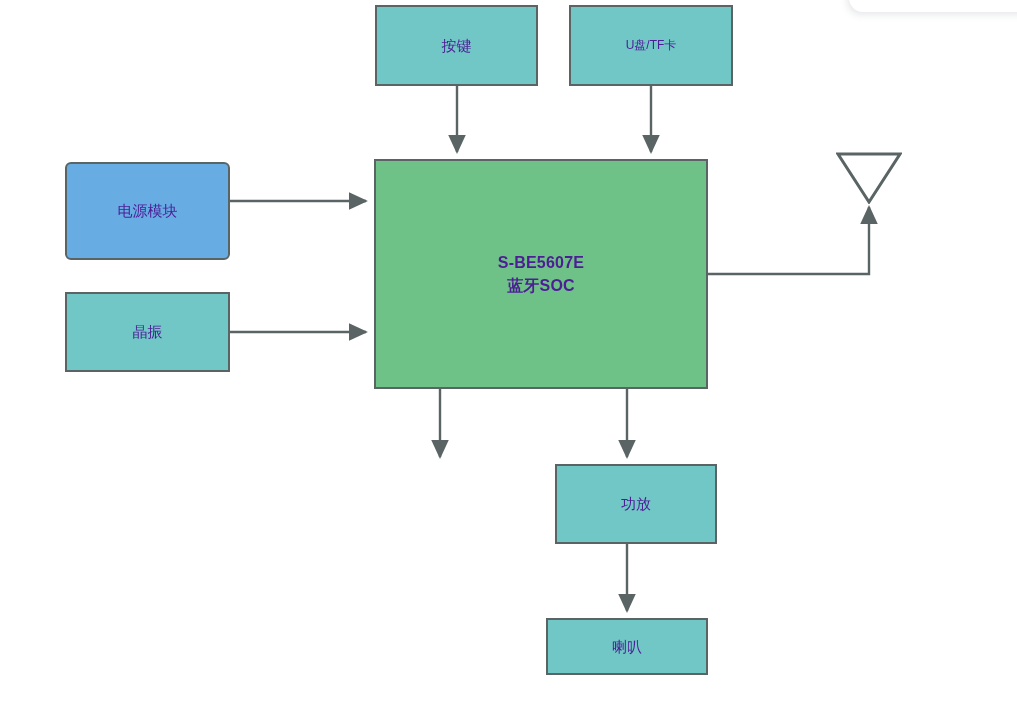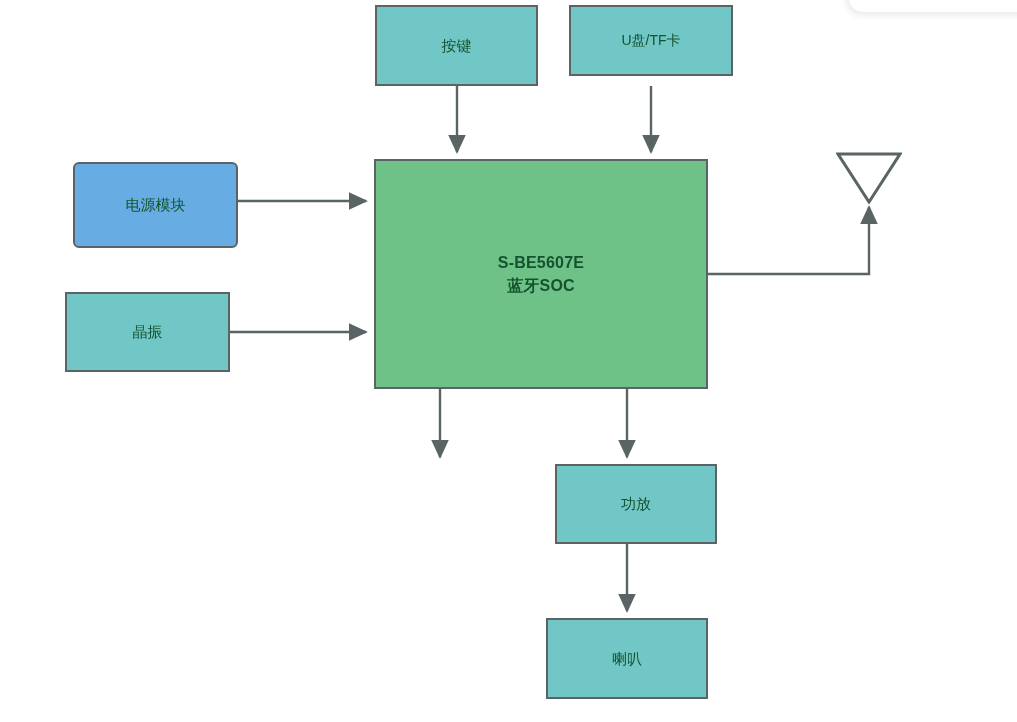--- a/index.html
+++ b/index.html
@@ -31,42 +31,42 @@
     border-bottom-left-radius: 14px;
     box-shadow: -2px 3px 7px rgba(120,125,135,0.17);
     z-index: 1;
   }
   .node {
     position: absolute;
     display: flex;
     align-items: center;
     justify-content: center;
     border: 2px solid #5a6464;
-    color: #14532d;
+    color: #4c1d95;
     text-align: center;
     line-height: 1.45;
     z-index: 3;
   }
   .node-label {
     display: block;
     white-space: pre-line;
   }
   .n-teal   { background: #71c6c6; }
   .n-blue   { background: #67ade4; border-radius: 6px; }
   .n-green  { background: #6fc287; }
 
   #node-key     { left: 375px; top: 5px;   width: 163px; height: 81px;  font-size: 15px; }
-  #node-udisk   { left: 569px; top: 5px;   width: 164px; height: 71px;  font-size: 14px; }
-  #node-power   { left: 65px;  top: 162px; width: 165px; height: 86px;  font-size: 15px; margin-left: 8px; }
+  #node-udisk   { left: 569px; top: 5px;   width: 164px; height: 81px;  font-size: 12px; }
+  #node-power   { left: 65px;  top: 162px; width: 165px; height: 98px;  font-size: 15px; }
   #node-xtal    { left: 65px;  top: 292px; width: 165px; height: 80px;  font-size: 15px; }
   #node-soc     { left: 374px; top: 159px; width: 334px; height: 230px;
                   font-size: 16px; font-weight: bold; letter-spacing: 0.2px; justify-content: center; }
   #node-led     { left: 375px; top: 464px; width: 130px; height: 80px;  font-size: 15px; }
   #node-amp     { left: 546px; top: 464px; width: 162px; height: 80px;  font-size: 15px; margin-left: 9px; }
-  #node-speaker { left: 546px; top: 618px; width: 162px; height: 81px;  font-size: 15px; }
+  #node-speaker { left: 546px; top: 618px; width: 162px; height: 57px;  font-size: 15px; }
 
   .antenna {
     position: absolute;
     left: 836px;
     top: 152px;
     width: 66px;
     height: 52px;
     z-index: 3;
   }
   svg.edges {

